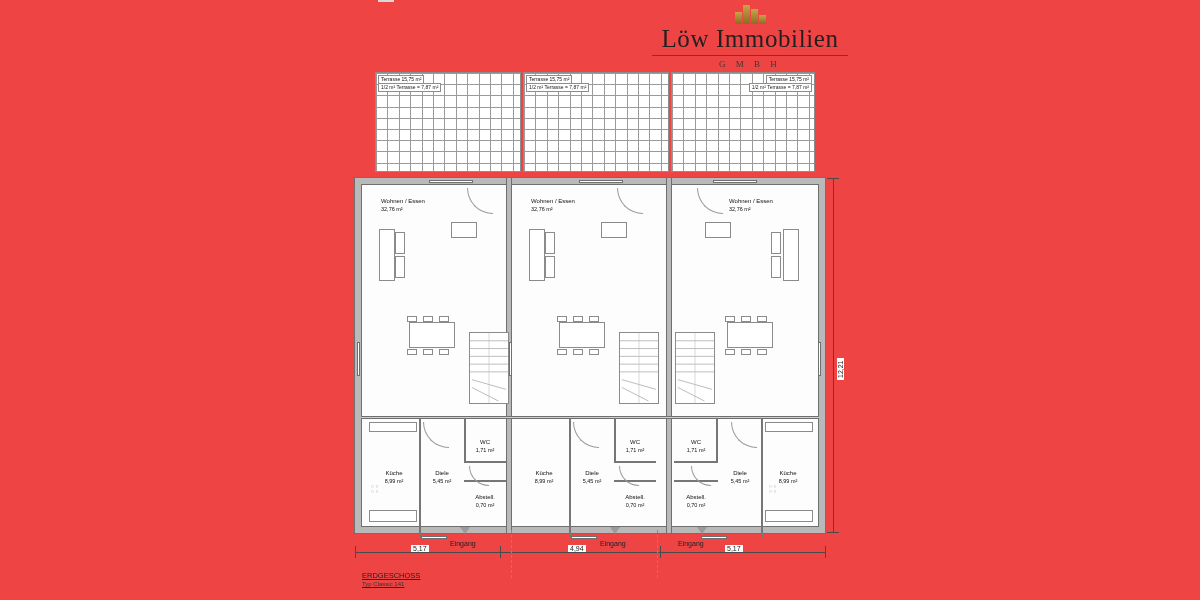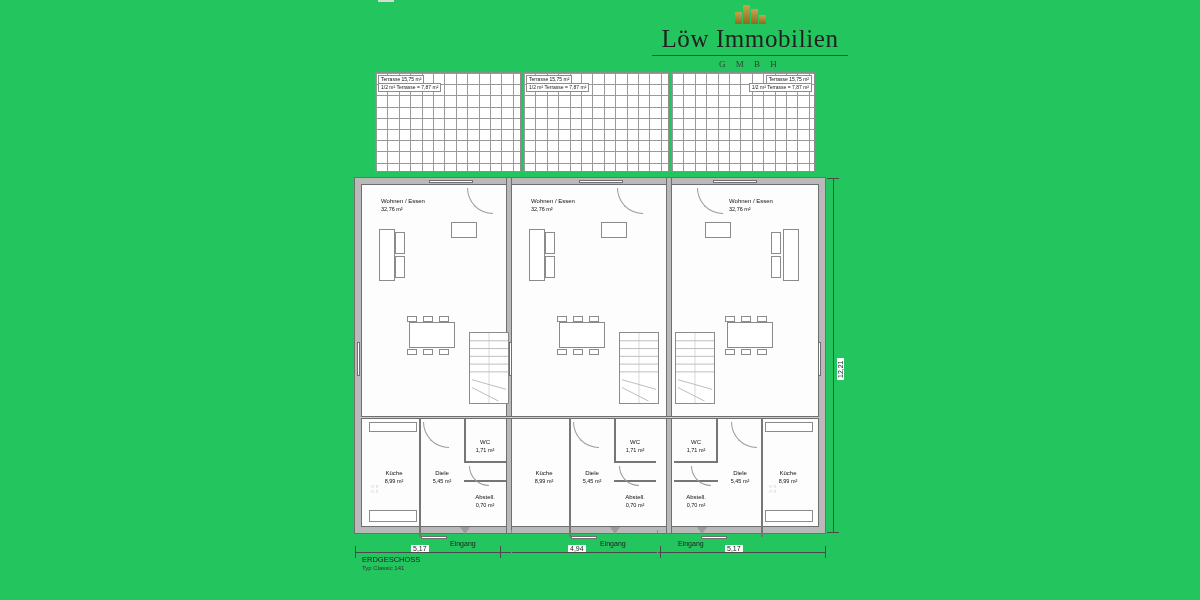--- a/index.html
+++ b/index.html
@@ -8,21 +8,21 @@
     width: 1200px; height: 600px;
     background: #ffffff;
     font-family: "Liberation Sans", sans-serif;
     color: #1a1a1a;
     overflow: hidden;
   }
   #root {
     position: relative;
     width: 1200px;
     height: 600px;
-    background: #22c55e;
+    background: #ef4444;
   }
 
   
   .logo-block {
     position: absolute;
     left: 645px;
     top: 2px;
     width: 210px;
     text-align: center;
   }
@@ -267,24 +267,25 @@
   .centerline {
     position: absolute;
     width: 0;
     border-left: 1px dashed #8a8a8a;
   }
 
   
   .caption {
     position: absolute;
     left: 362px;
-    top: 555px;
+    top: 571px;
     font-size: 7.5px;
     color: #222;
     line-height: 9px;
+    text-decoration: underline;
   }
   .caption .sub { font-size: 6px; color: #333; }
 
   
   .stray {
     position: absolute;
     left: 378px; top: 0px;
     width: 16px; height: 2px;
     background: #d8d8d8;
   }

